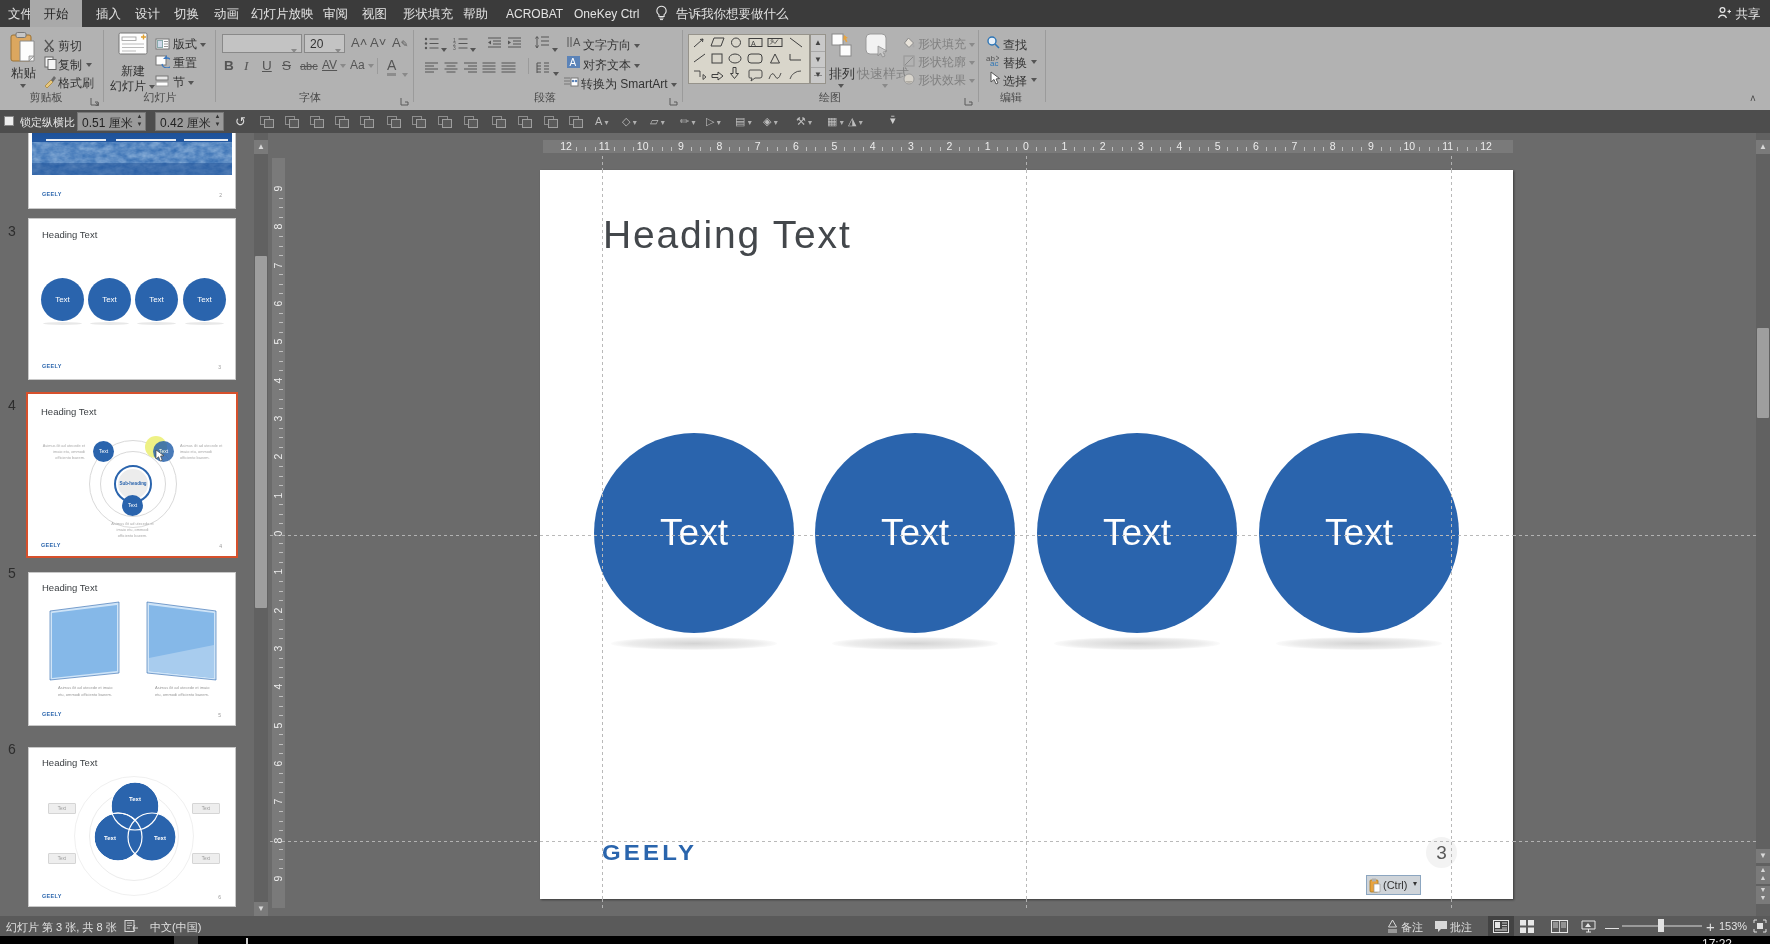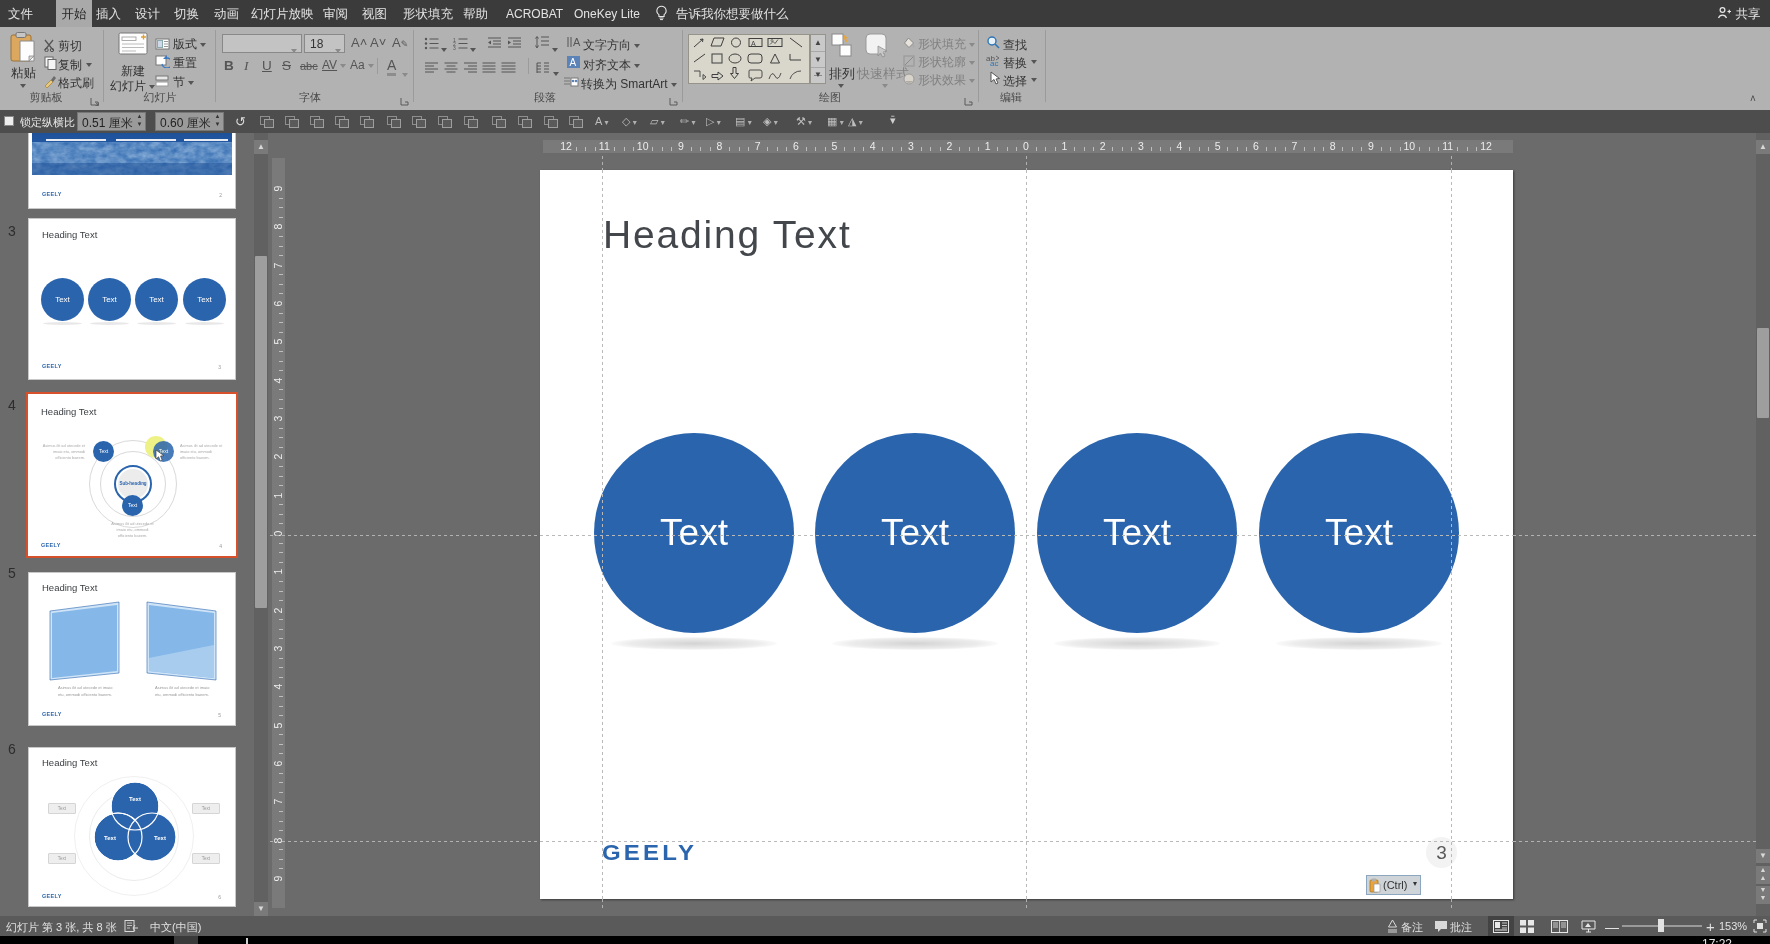--- a/index.html
+++ b/index.html
@@ -61,32 +61,32 @@
 
 
 #status { position:absolute; left:0; top:916px; width:1770px; height:20px; background:#5a5a5a; color:#e2e2e2; font-size:11px; }
 #taskbar { position:absolute; left:0; top:936px; width:1770px; height:8px; background:#000; overflow:hidden; }
 </style>
 </head>
 <body>
 
 <div id="tabbar">
   <span class="tab" style="left:8px;">文件</span>
-  <span class="tab active" style="left:56px; width:36px;">开始</span>
+  <span class="tab active" style="left:30px; width:52px;">开始</span>
   <span class="tab" style="left:96px;">插入</span>
   <span class="tab" style="left:135px;">设计</span>
   <span class="tab" style="left:174px;">切换</span>
   <span class="tab" style="left:214px;">动画</span>
   <span class="tab" style="left:251px;">幻灯片放映</span>
   <span class="tab" style="left:323px;">审阅</span>
   <span class="tab" style="left:362px;">视图</span>
   <span class="tab" style="left:403px;">形状填充</span>
   <span class="tab" style="left:463px;">帮助</span>
   <span class="tab" style="left:506px; font-size:12px;">ACROBAT</span>
-  <span class="tab" style="left:574px; font-size:12px;">OneKey Lite</span>
+  <span class="tab" style="left:574px; font-size:12px;">OneKey Ctrl</span>
   <span class="tab" style="left:655px; font-size:13px;">
     <svg width="13" height="16" viewBox="0 0 13 16" style="vertical-align:-3px;">
         <path d="M6.5 1.2 a4.6 4.6 0 0 1 2.6 8.4 l0 1.9 -5.2 0 0-1.9 A4.6 4.6 0 0 1 6.5 1.2 Z" fill="none" stroke="#e6e6e6" stroke-width="1.1"></path>
         <path d="M4.4 13 h4.2 M5 14.6 h3" stroke="#e6e6e6" stroke-width="1"></path>
       </svg>
   </span>
   <span class="tab" style="left:676px;">告诉我你想要做什么</span>
   <span class="tab" style="left:1717px; font-size:12.5px;">
     <svg width="15" height="14" viewBox="0 0 15 14" style="vertical-align:-2px;">
         <circle cx="5.5" cy="4" r="2.4" fill="none" stroke="#e6e6e6" stroke-width="1.2"></circle>
@@ -154,21 +154,21 @@
   <div class="abs" style="left:155px; top:46px;"><svg width="15" height="13" viewBox="0 0 15 13">
         <rect x="1" y="2" width="12" height="4" fill="#e8e8e8" stroke="#777"></rect>
         <rect x="1" y="8" width="12" height="4" fill="#fff" stroke="#999"></rect>
       </svg></div>
   <div class="abs rtxt" style="left:173px; top:47px;">节 <span class="dropar"></span></div>
   <div class="rlabel" style="left:120px; width:80px;">幻灯片</div>
   <div class="rsep" style="left:215px;"></div>
 
   <div class="abs" style="left:222px; top:7px; width:80px; height:19px; background:#c3c3c3; border:1px solid #898989;"></div>
   <div class="abs" style="left:291px; top:14px;"><span class="dropar dropgr"></span></div>
-  <div class="abs" style="left:304px; top:7px; width:41px; height:19px; background:#c3c3c3; border:1px solid #898989; font-size:12px; color:#333; padding:2px 0 0 5px;">18</div>
+  <div class="abs" style="left:304px; top:7px; width:41px; height:19px; background:#c3c3c3; border:1px solid #898989; font-size:12px; color:#333; padding:2px 0 0 5px;">20</div>
   <div class="abs" style="left:335px; top:14px;"><span class="dropar dropgr"></span></div>
   <div class="abs rtxt" style="left:351px; top:8px; font-size:13px; color:#555;">A˄</div>
   <div class="abs rtxt" style="left:370px; top:8px; font-size:13px; color:#555;">A˅</div>
   <div class="abs rtxt" style="left:392px; top:8px; font-size:13px; color:#555;">A<span style="font-size:9px;">✎</span></div>
   <div class="abs rtxt" style="left:224px; top:31px; font-size:13.5px; font-weight:bold; color:#555;">B</div>
   <div class="abs rtxt" style="left:244px; top:31px; font-size:13.5px; font-style:italic; font-family:'Liberation Serif',serif; color:#555;">I</div>
   <div class="abs rtxt" style="left:262px; top:31px; font-size:13.5px; text-decoration:underline; color:#555;">U</div>
   <div class="abs rtxt" style="left:282px; top:31px; font-size:13.5px; text-decoration:line-through; color:#555;">S</div>
   <div class="abs rtxt" style="left:300px; top:33px; font-size:11px; text-decoration:line-through; color:#555;">abc</div>
   <div class="abs rtxt" style="left:322px; top:31px; font-size:12px; color:#555;"><span style="text-decoration:underline;">AV</span> <span class="dropar dropgr"></span></div>
@@ -339,21 +339,21 @@
   <div class="rlabel" style="left:971px; width:80px;">编辑</div>
   <div class="rsep" style="left:1045px;"></div>
 
   <div class="abs" style="left:1750px; top:66px; font-size:10px; color:#444;">˄</div>
 </div>
 <div id="qat">
   <div class="abs" style="left:4px; top:6px; width:10px; height:10px; background:#ededed; border:1px solid #888;"></div>
   <div class="abs" style="left:20px; top:5px; font-size:11px; color:#e8e8e8;">锁定纵横比</div>
   <div class="abs" style="left:77px; top:2px; width:69px; height:19px; background:#9a9a9a; border:1px solid #777; font-size:12px; color:#222; padding:2px 0 0 4px;">0.51 厘米</div>
   <div class="abs" style="left:133px; top:2px; width:13px; height:19px; font-size:6px; color:#333; text-align:center; line-height:8px;">▲<br>▼</div>
-  <div class="abs" style="left:155px; top:2px; width:69px; height:19px; background:#9a9a9a; border:1px solid #777; font-size:12px; color:#222; padding:2px 0 0 4px;">0.60 厘米</div>
+  <div class="abs" style="left:155px; top:2px; width:69px; height:19px; background:#9a9a9a; border:1px solid #777; font-size:12px; color:#222; padding:2px 0 0 4px;">0.42 厘米</div>
   <div class="abs" style="left:211px; top:2px; width:13px; height:19px; font-size:6px; color:#333; text-align:center; line-height:8px;">▲<br>▼</div>
   <div id="qicons">
   <div class="abs" style="left:235px; top:4px; font-size:13px; color:#d8d8d8;">↺</div>
   <div class="abs" style="left:260px; top:6px; width:10px; height:9px; border:1px solid #8e8e8e; background:transparent;"></div>
   <div class="abs" style="left:264px; top:9px; width:10px; height:9px; border:1px solid #9e9e9e; background:#5a5a5a;"></div>
   <div class="abs" style="left:285px; top:6px; width:10px; height:9px; border:1px solid #8e8e8e; background:transparent;"></div>
   <div class="abs" style="left:289px; top:9px; width:10px; height:9px; border:1px solid #9e9e9e; background:#5a5a5a;"></div>
   <div class="abs" style="left:310px; top:6px; width:10px; height:9px; border:1px solid #8e8e8e; background:transparent;"></div>
   <div class="abs" style="left:314px; top:9px; width:10px; height:9px; border:1px solid #9e9e9e; background:#5a5a5a;"></div>
   <div class="abs" style="left:335px; top:6px; width:10px; height:9px; border:1px solid #8e8e8e; background:transparent;"></div>

